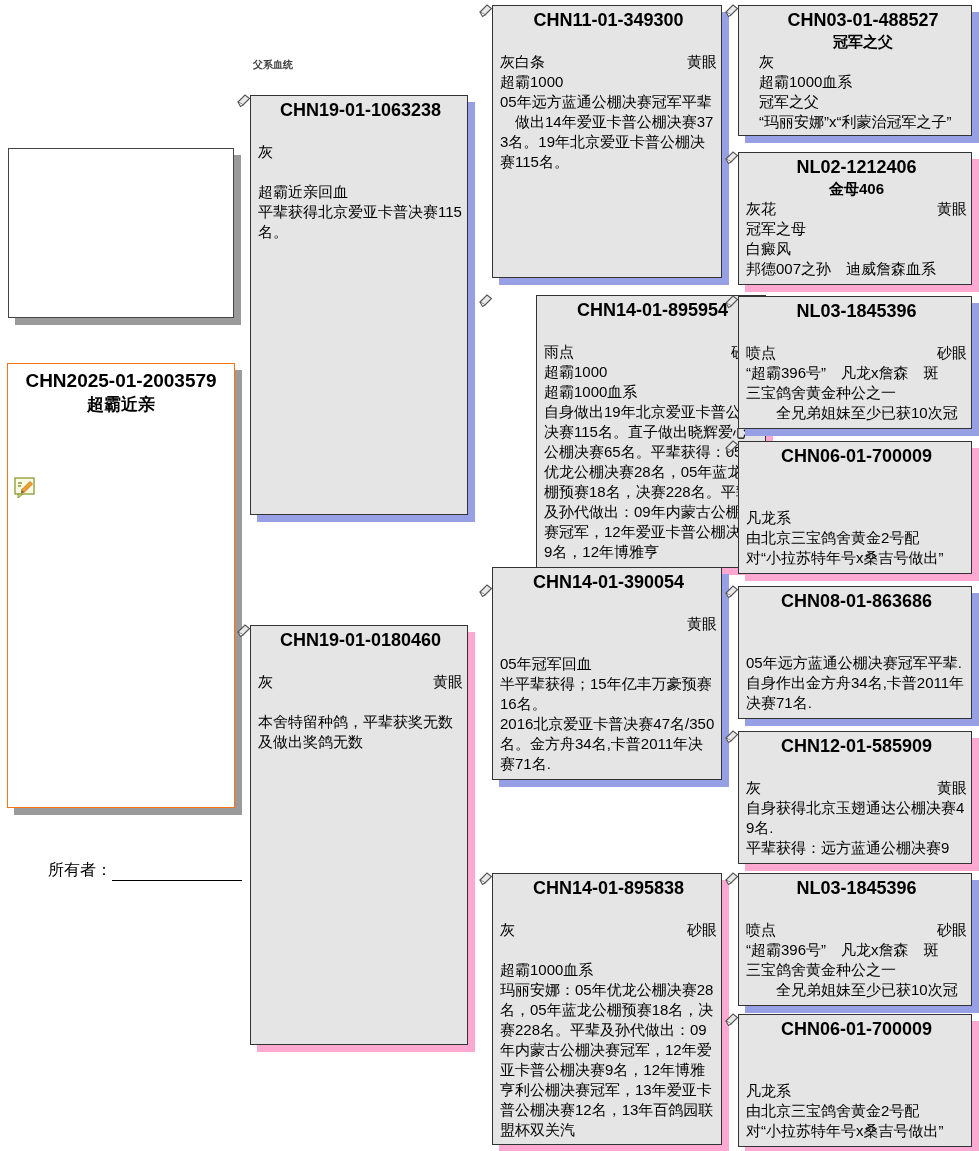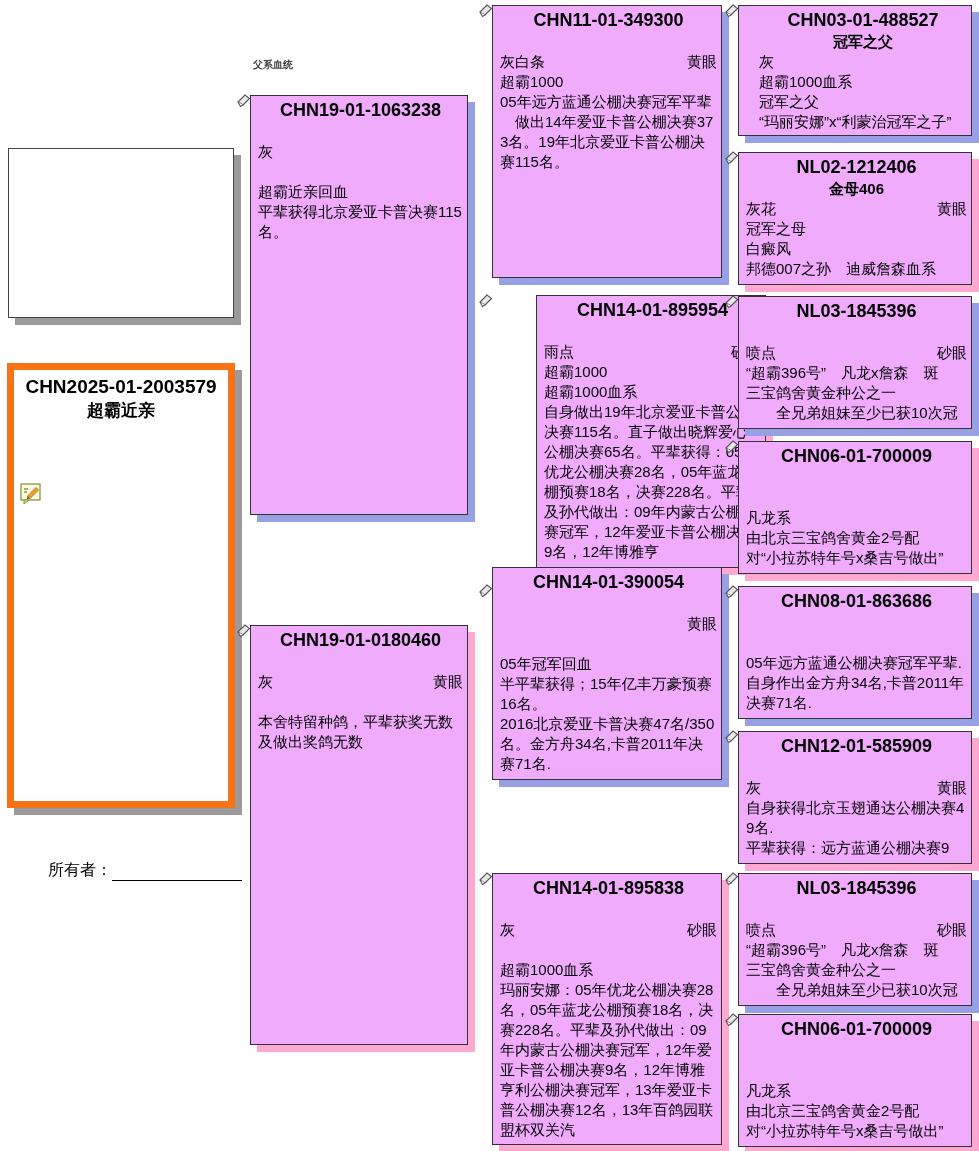--- a/index.html
+++ b/index.html
@@ -4,40 +4,40 @@
 <style>
   html,body{margin:0;padding:0;}
   body{
     width:979px;height:1151px;background:#ffffff;position:relative;
     font-family:"Liberation Sans","DejaVu Sans",sans-serif;color:#000;
     overflow:hidden;
   }
   #stage{position:absolute;inset:0;}
   
   .pbox{
-    position:absolute;background:#f0abfc;border:1px solid #333;
+    position:absolute;background:#e5e5e5;border:1px solid #333;
     box-sizing:border-box;padding:2px 4px 2px 7px;overflow:hidden;
   }
   .ptitle{
     text-align:center;font-weight:bold;font-size:18px;line-height:24px;
     font-family:"Liberation Sans",sans-serif;white-space:nowrap;
   }
   .psub{text-align:center;font-weight:bold;font-size:15px;line-height:20px;}
   .prow{display:flex;justify-content:space-between;font-size:15px;line-height:20px;min-height:20px;}
   .prow.blank{min-height:20px;}
   .ptext{font-size:15px;line-height:20px;word-break:break-all;}
   
   .frame{
     position:absolute;left:8px;top:148px;width:226px;height:170px;
     background:#fff;border:1px solid #444;box-sizing:border-box;
     box-shadow:7px 7px 0 0 #9a9a9a;
   }
   .mainbox{
     position:absolute;left:7px;top:363px;width:228px;height:445px;
-    background:#fff;border:7px solid #f97316;box-sizing:border-box;
+    background:#fff;border:1px solid #f97316;box-sizing:border-box;
     box-shadow:7px 7px 0 0 #9a9a9a;padding-top:4px;
   }
   .mainbox .ptitle{font-size:19px;line-height:26px;}
   .mainbox .psub{font-size:17px;line-height:24px;font-family:Liberation Mono, monospace;}
   .noteicon{position:absolute;left:6px;top:112px;width:22px;height:24px;cursor:pointer;}
   .branch{position:absolute;font-weight:bold;font-size:10px;color:#404040;text-align:right;}
   .sire-label{left:253px;top:58px;}
   .dam-label{left:253px;top:588px;margin-top:48px;}
   .owner{position:absolute;left:48px;top:860px;font-size:16px;}
   .ownerline{display:inline-block;width:130px;border-bottom:1px solid #000;height:15px;vertical-align:bottom;}

